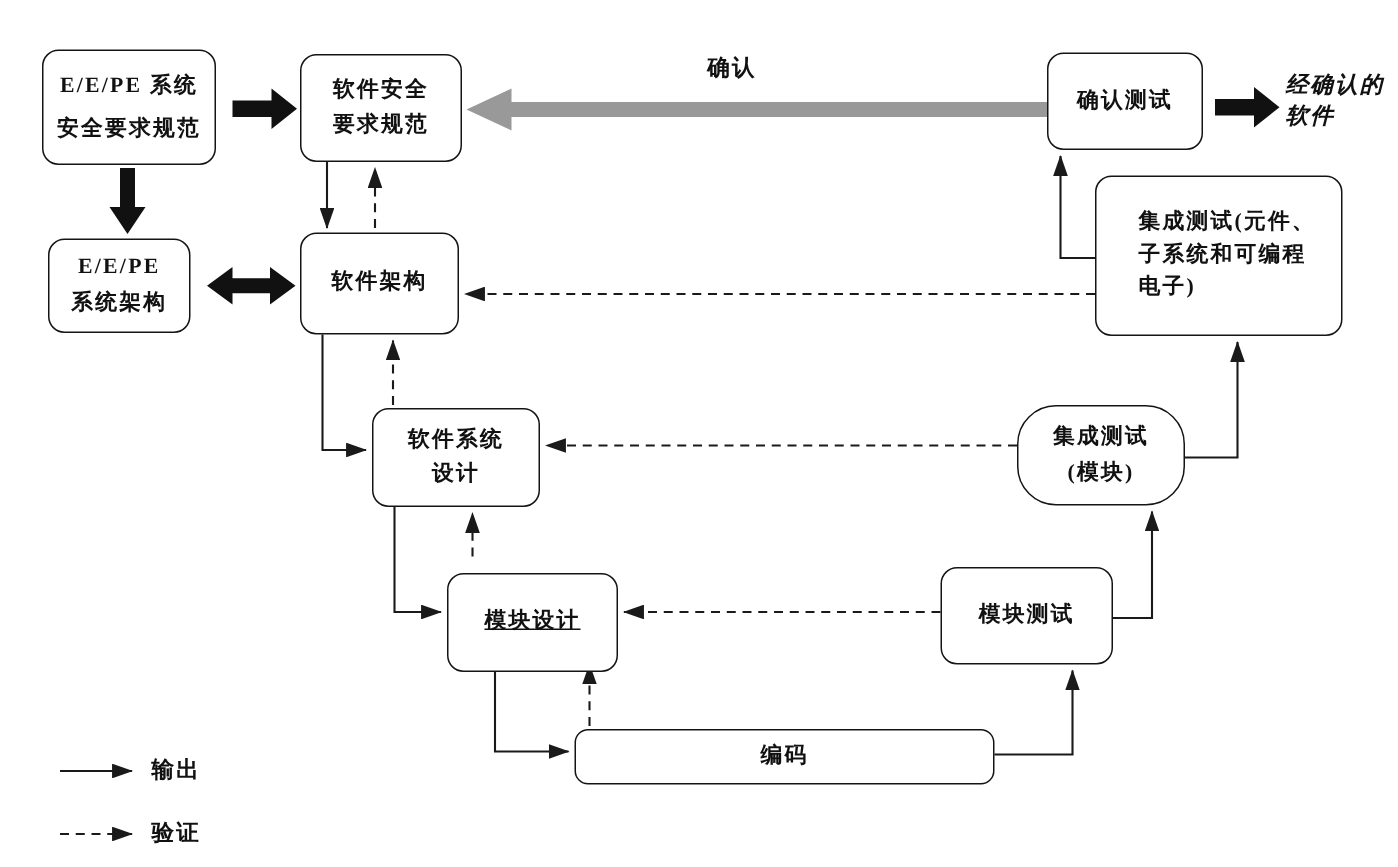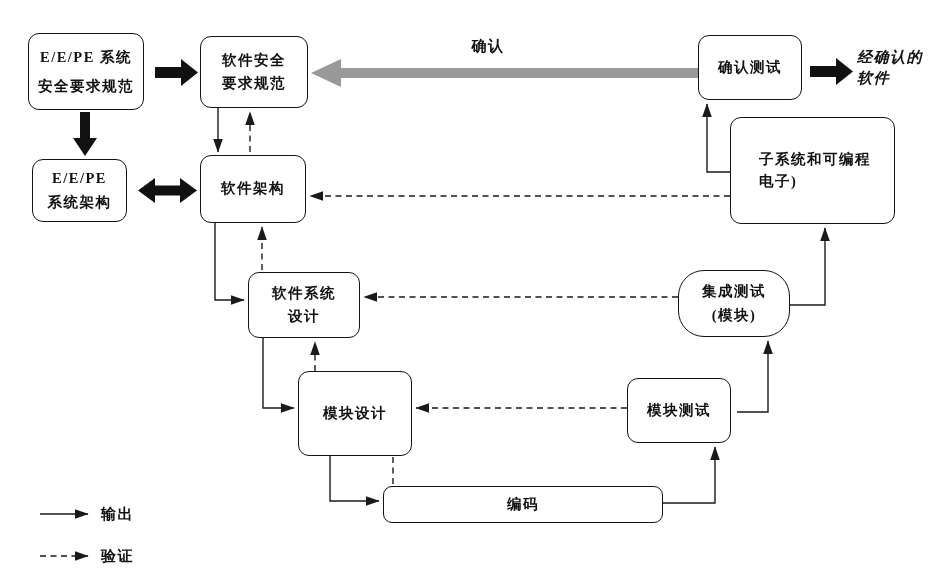--- a/index.html
+++ b/index.html
@@ -26,23 +26,23 @@
     z-index:2;
   }
   .node span{white-space:nowrap;}
   .node--left{align-items:flex-start;text-align:left;padding-left:28px;line-height:1.5;}
   
   #n-ee-pe-srs            {left:28px;  top:33px;  width:116px; height:77px; line-height:1.95;}
   #n-ee-pe-arch           {left:32px;  top:159px; width:95px; height:63px;}
   #n-sw-srs               {left:200px; top:36px;  width:108px; height:72px;text-align:right;}
   #n-sw-arch              {left:200px; top:155px; width:106px; height:68px;}
   #n-sw-sys-design        {left:248px; top:272px; width:112px; height:66px;}
-  #n-module-design        {left:298px; top:371px; width:114px; height:85px;}
+  #n-module-design        {left:298px; top:382px; width:114px; height:66px;text-decoration:underline;}
   #n-coding               {left:383px; top:486px; width:280px; height:37px; border-radius:9px;}
-  #n-module-test          {left:627px; top:378px; width:104px; height:65px;}
+  #n-module-test          {left:627px; top:378px; width:115px; height:65px;}
   #n-int-test-module      {left:678px; top:270px; width:112px; height:67px;border-radius:26px;}
   #n-int-test-pe          {left:730px; top:117px; width:165px; height:107px;}
   #n-validation-test      {left:698px; top:35px;  width:104px; height:65px;text-align:right;}
   
   .freetext{position:absolute;font-size:15px;font-weight:600;letter-spacing:1.5px;line-height:21px;z-index:2;}
   #t-validation-label     {left:450px; top:36px; width:76px; text-align:center;}
   #t-validated-software   {left:857px; top:47px; text-align:left;font-style:italic;}
   #t-legend-output        {left:101px; top:504px;}
   #t-legend-verify        {left:101px; top:546px;}
   svg{z-index:1;}
@@ -127,20 +127,21 @@
   <div class="node" id="n-module-test">
     <span>模块测试</span>
   </div>
 
   <div class="node" id="n-int-test-module">
     <span>集成测试</span>
     <span>(模块)</span>
   </div>
 
   <div class="node node--left" id="n-int-test-pe">
+    <span>集成测试(元件、</span>
     <span>子系统和可编程</span>
     <span>电子)</span>
   </div>
 
   <div class="node" id="n-validation-test">
     <span>确认测试</span>
   </div>
 
   <div class="freetext" id="t-validation-label">确认</div>
 

